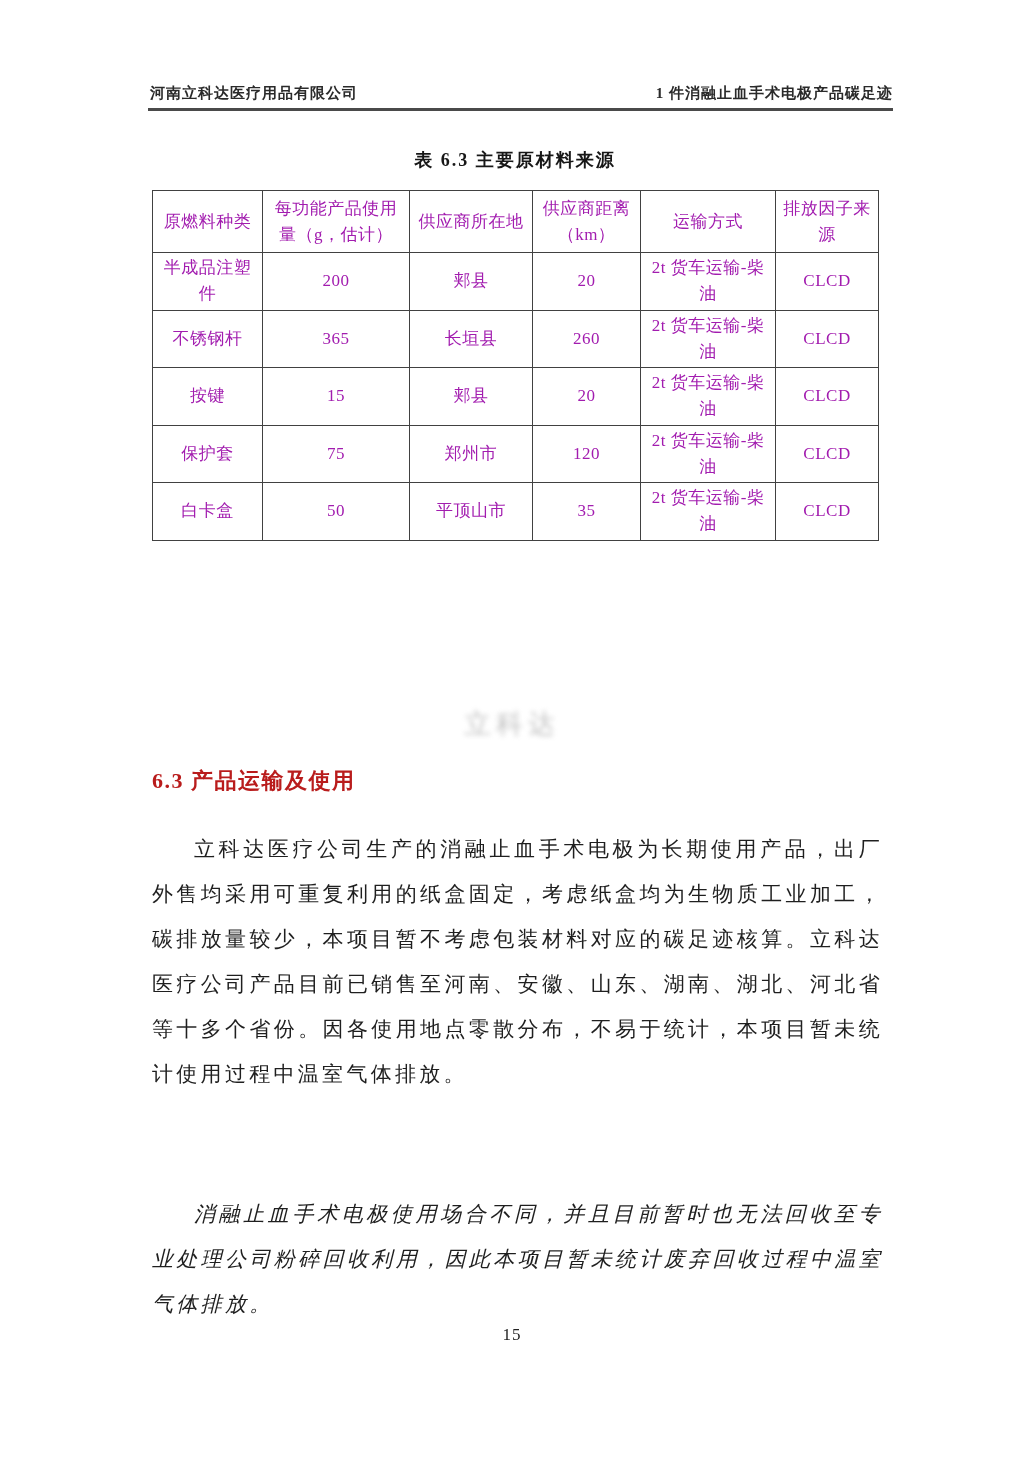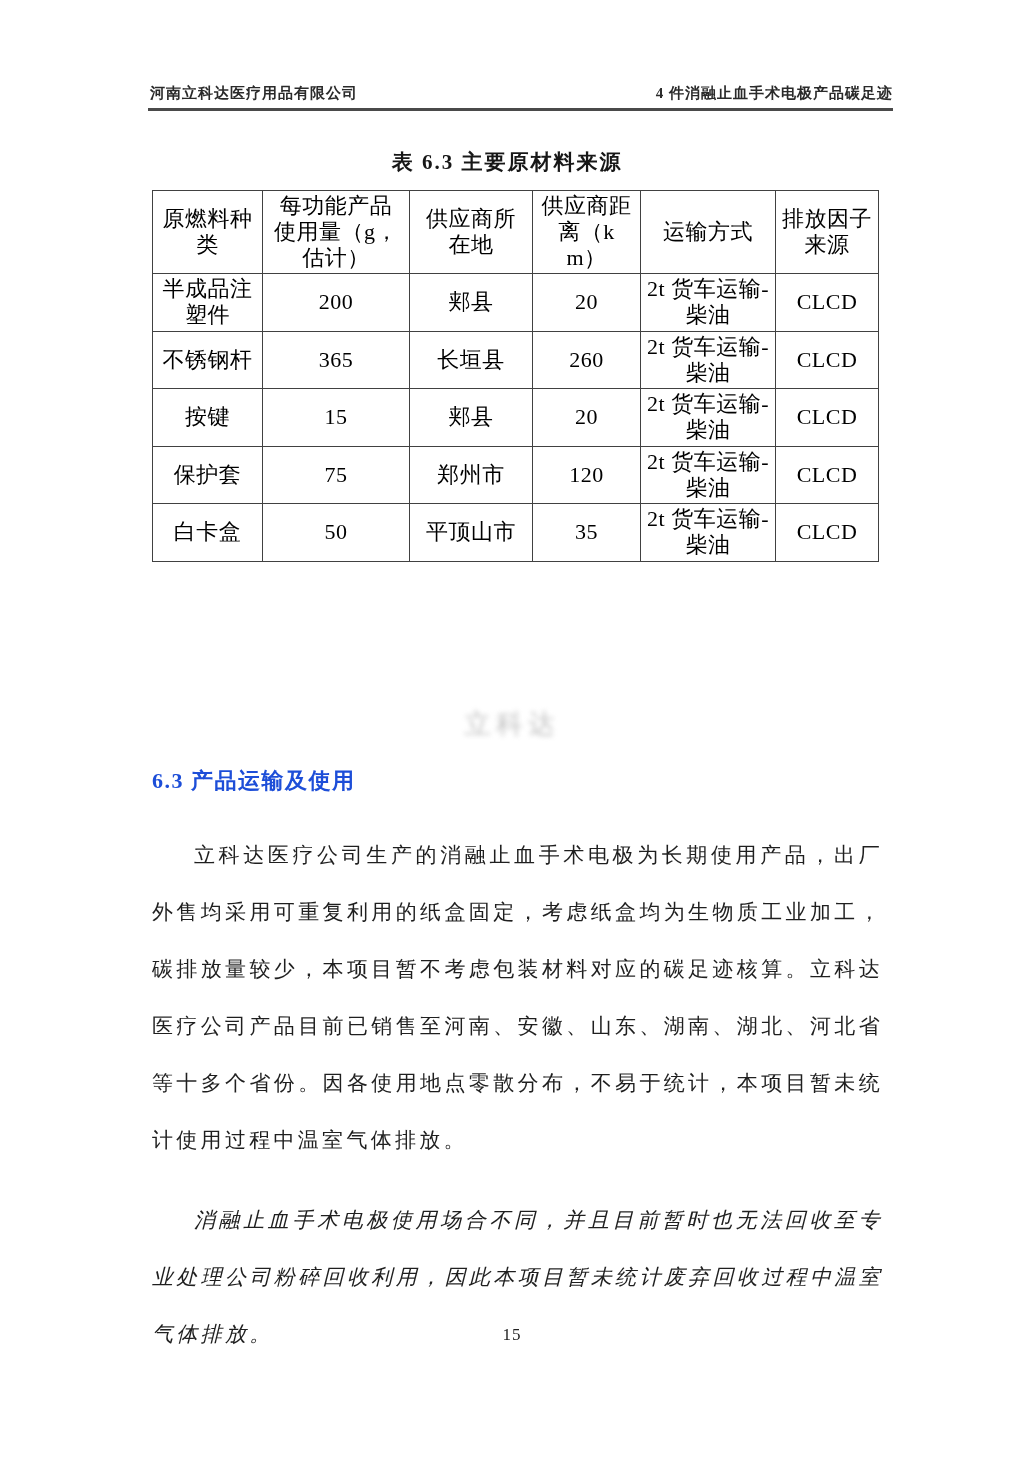--- a/index.html
+++ b/index.html
@@ -32,39 +32,39 @@
     position: absolute;
     left: 148px;
     top: 108px;
     width: 745px;
     height: 3px;
     background: #4a4a4a;
   }
   
   .table-title {
     position: absolute;
-    left: 144px;
+    left: 152px;
     top: 148px;
     width: 726px;
     text-align: center;
-    font-size: 21px;
+    font-size: 18px;
     font-weight: 700;
     letter-spacing: 2px;
     color: #171717;
   }
   
   table.materials {
     position: absolute;
     left: 152px;
     top: 190px;
     border-collapse: collapse;
     table-layout: fixed;
     width: 726px;
-    font-size: 22px;
-    color: #000000;
+    font-size: 17px;
+    color: #a21caf;
   }
   table.materials th, table.materials td {
     border: 1.6px solid #414141;
     text-align: center;
     vertical-align: middle;
     line-height: 26px;
     padding: 2px 6px;
     font-weight: normal;
     letter-spacing: 0.5px;
     word-break: break-all;
@@ -86,28 +86,28 @@
     pointer-events: none;
   }
   
   .section-heading {
     position: absolute;
     left: 152px;
     top: 766px;
     font-size: 22px;
     font-weight: 700;
     letter-spacing: 1.5px;
-    color: #1d4ed8;
+    color: #b91c1c;
   }
   .body-para {
     position: absolute;
     left: 152px;
     width: 731px;
     font-size: 21px;
-    line-height: 57px;
+    line-height: 45px;
     letter-spacing: 3.3px;
     text-indent: 2em;
     text-align: justify;
     color: #1f1f1f;
   }
   .para-1 { top: 827px; }
   .para-2 { top: 1192px; font-style: italic; }
   
   .page-number {
     position: absolute;
@@ -120,21 +120,21 @@
     color: #222222;
   }
 </style>
 </head>
 <body>
 
 <div class="page">
 
   <div class="doc-header">
     <span>河南立科达医疗用品有限公司</span>
-    <span>4 件消融止血手术电极产品碳足迹</span>
+    <span>1 件消融止血手术电极产品碳足迹</span>
   </div>
   <div class="doc-header-rule"></div>
 
   <div class="table-title">表 6.3  主要原材料来源</div>
 
   <table class="materials">
     <colgroup>
       <col style="width:110px">
         <col style="width:147px">
         <col style="width:123px">

